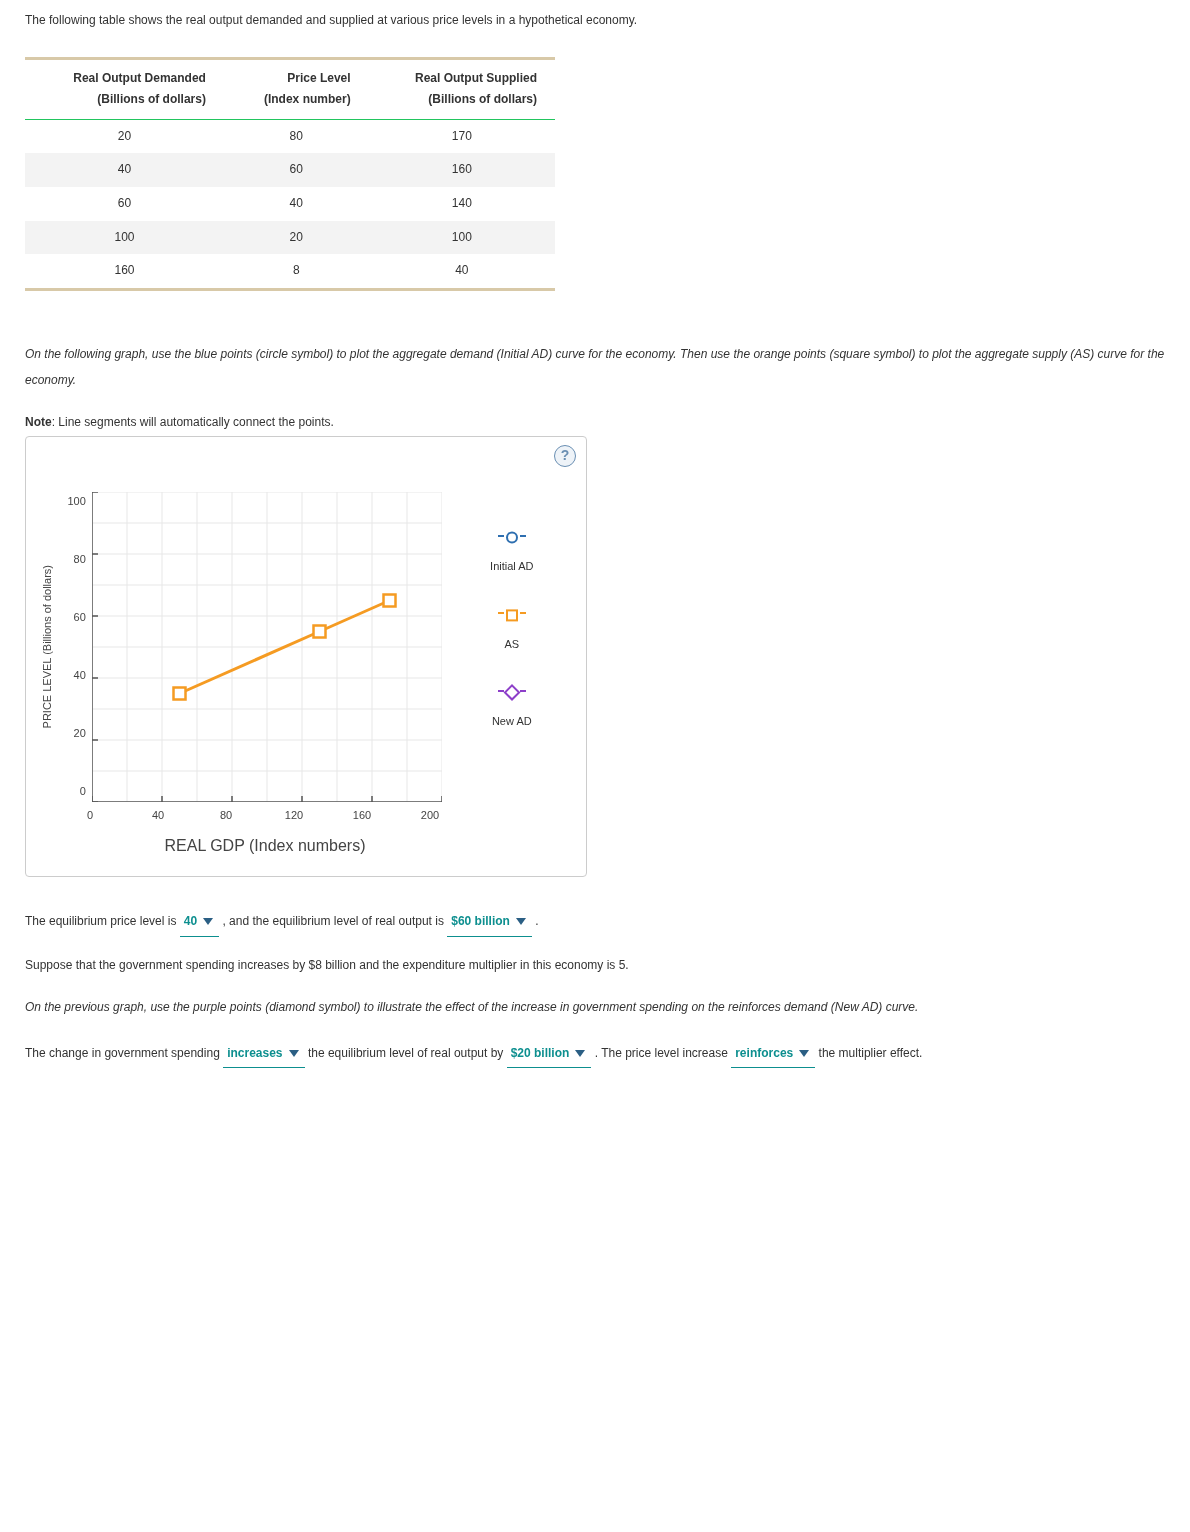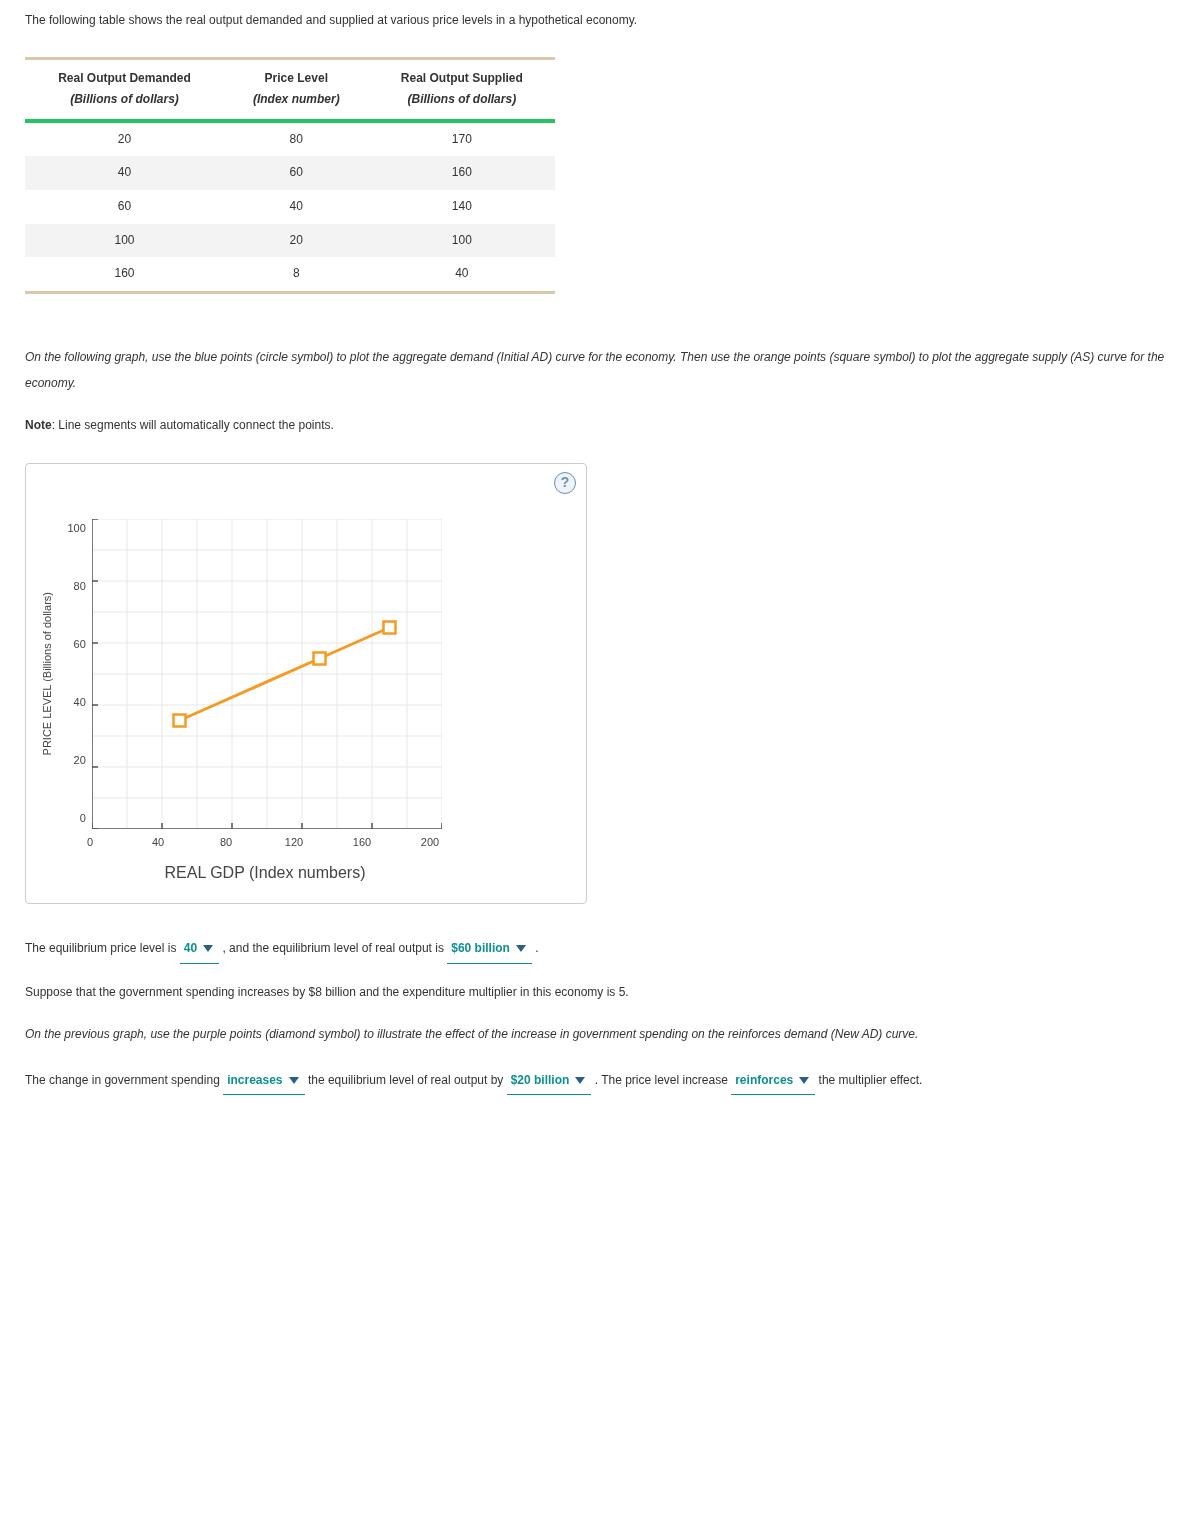--- a/index.html
+++ b/index.html
@@ -15,37 +15,36 @@
   table.data {
     border-collapse: collapse;
     width: 530px;
     margin-bottom: 50px;
     border-top: 3px solid #d8c9a8;
     border-bottom: 3px solid #d8c9a8;
   }
   table.data th {
     padding: 8px 18px 2px 18px;
     font-weight: bold;
-    text-align: center;
-    border-bottom: 4px solid #22c55e;
+    text-align: right;
+    border-bottom: 1px solid #22c55e;
   }
   table.data th .sub {
-    font-style: italic;
     font-weight: bold;
     display: block;
     padding-bottom: 6px;
   }
   table.data td {
     text-align: center;
     padding: 6px 10px;
   }
   table.data tr.odd td { background: #f3f3f3; }
   .instr { font-style: italic; margin: 10px 0 18px 0; line-height:2.2; }
   .note-b { font-weight: bold; }
-  .note { margin-bottom: 27px; }
+  .note { margin-bottom: 3px; }
   .graph-box {
     border: 1px solid #ccc;
     border-radius: 4px;
     width: 560px;
     position: relative;
     display: flex;
     padding: 0;
     margin-bottom: 30px;
   }
   .help-icon {
@@ -269,20 +268,40 @@
       <span>0</span>
       <span>40</span>
       <span>80</span>
       <span>120</span>
       <span>160</span>
       <span>200</span>
     </div>
     <div class="xlabel">REAL GDP (Index numbers)</div>
   </div>
 
+  <div class="legend">
+    <div class="item">
+      <span class="sym-line" style="border-color:#2e6fb0;">
+        <span class="sym-shape" style="background:#fff;border:2px solid #2e6fb0;border-radius:50%;"></span>
+      </span>
+      <div class="lbl">Initial AD</div>
+    </div>
+    <div class="item">
+      <span class="sym-line" style="border-color:#f59b22;">
+        <span class="sym-shape" style="background:#fff;border:2px solid #f59b22;"></span>
+      </span>
+      <div class="lbl">AS</div>
+    </div>
+    <div class="item">
+      <span class="sym-line" style="border-color:#8d3fc9;">
+        <span class="sym-shape" style="background:#fff;border:2px solid #8d3fc9;transform:translate(-50%,-55%) rotate(45deg);"></span>
+      </span>
+      <div class="lbl">New AD</div>
+    </div>
+  </div>
 </div>
 
 <div class="fill-in">
   <span>The equilibrium price level is </span>
   <span class="dd">
     <span>40</span><span class="tri"></span>
   </span>
   <span> , and the equilibrium level of real output is </span>
   <span class="dd">
     <span>$60 billion</span><span class="tri"></span>

